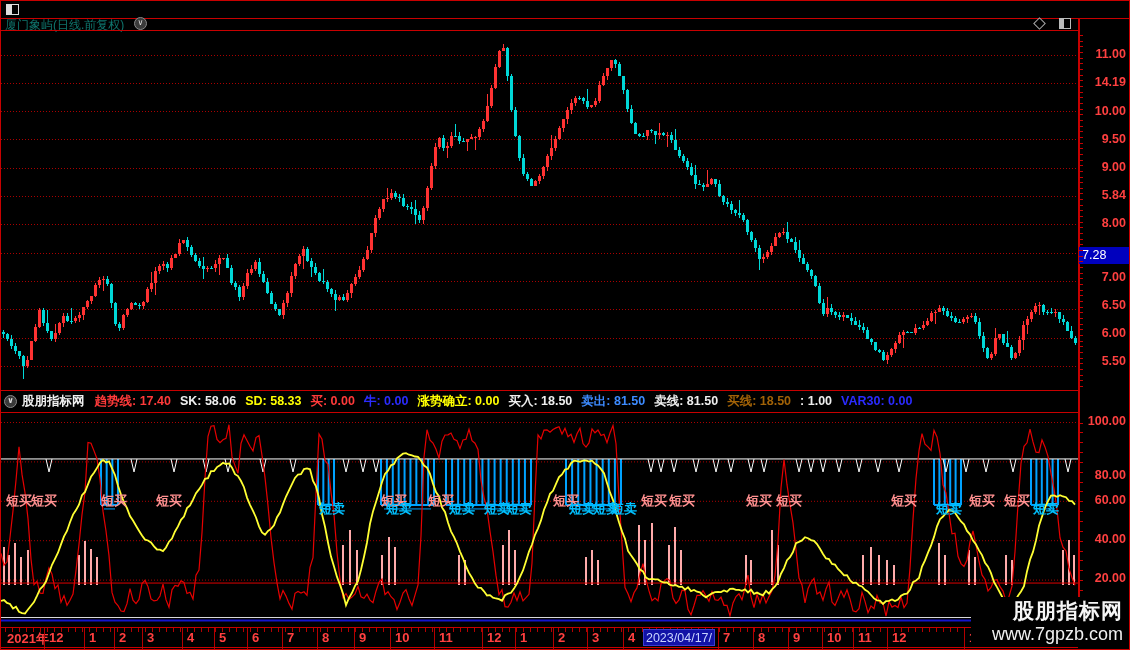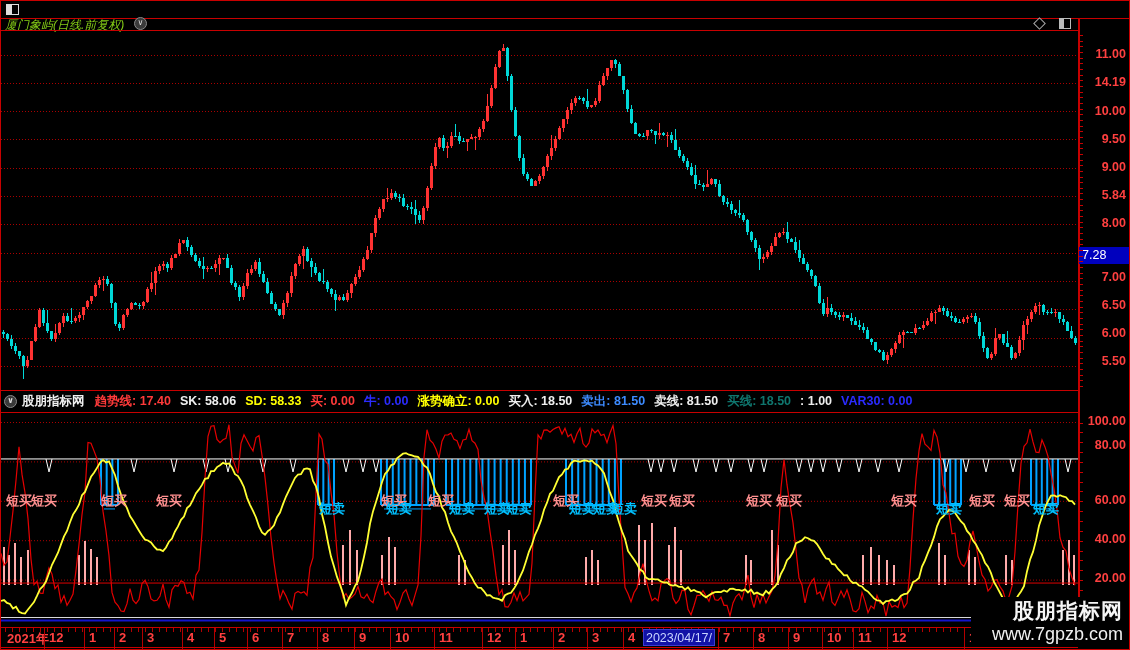--- a/index.html
+++ b/index.html
@@ -12,21 +12,21 @@
   #menubar{position:absolute;left:0;top:0;width:1130px;height:17px;display:flex;align-items:center;}
   #menu-left{display:flex;align-items:center;height:17px;}
   .mitem{color:#e6e6e6;font-size:12px;line-height:17px;margin-right:17px;white-space:nowrap;cursor:default;}
   .mitem.active{color:#00e0e0;}
   #menu-right{position:absolute;right:1px;top:0;display:flex;height:17px;}
   .rmitem{color:#e6e6e6;font-size:12px;line-height:16px;padding:0 8px;border-left:1px solid #b40000;white-space:nowrap;}
   #win-icon{width:11px;height:9px;border:1px solid #ddd;margin:0 9px 0 5px;position:relative;}
   #win-icon::after{content:"";position:absolute;left:0;top:0;width:5px;height:9px;background:#ddd;}
   
   #titlebar{position:absolute;left:0;top:18px;width:1130px;height:12px;}
-  #title-text{position:absolute;left:4px;top:-2px;color:#84cc16;font-size:12px;white-space:nowrap;font-style:italic;}
+  #title-text{position:absolute;left:4px;top:-2px;color:#0f766e;font-size:12px;white-space:nowrap;}
   .circle-chevron{position:absolute;width:11px;height:11px;border-radius:50%;background:#3a3a3a;border:1px solid #8a8a8a;color:#ddd;font-size:8px;line-height:10px;text-align:center;}
   #title-chevron{left:133px;top:-2px;}
   #diamond-icon{position:absolute;left:1034px;top:0px;width:7px;height:7px;border:1px solid #aaa;transform:rotate(45deg);}
   #panes-icon{position:absolute;left:1058px;top:-1px;width:10px;height:9px;border:1px solid #bbb;}
   #panes-icon::after{content:"";position:absolute;left:0;top:0;width:4px;height:9px;background:#bbb;}
   
   #candle-wrap{position:absolute;left:0;top:30px;width:1077px;height:358px;}
   #ind-wrap{position:absolute;left:0;top:412px;width:1077px;height:214px;}
   svg{display:block;}
   
@@ -634,21 +634,21 @@
     <span id="site-name">股朋指标网</span>
   <span class="fld" style="color: rgb(255, 58, 58);">趋势线: 17.40</span>
       <span class="fld" style="color: rgb(238, 238, 238);">SK: 58.06</span>
       <span class="fld" style="color: rgb(255, 255, 0);">SD: 58.33</span>
       <span class="fld" style="color: rgb(255, 58, 58);">买: 0.00</span>
       <span class="fld" style="color: rgb(43, 43, 255);">牛: 0.00</span>
       <span class="fld" style="color: rgb(255, 255, 0);">涨势确立: 0.00</span>
       <span class="fld" style="color: rgb(238, 238, 238);">买入: 18.50</span>
       <span class="fld" style="color: rgb(61, 139, 255);">卖出: 81.50</span>
       <span class="fld" style="color: rgb(238, 238, 238);">卖线: 81.50</span>
-      <span class="fld" style="color: #0f766e;">买线: 18.50</span>
+      <span class="fld" style="color: #a16207;">买线: 18.50</span>
       <span class="fld" style="color: rgb(238, 238, 238);">: 1.00</span>
       <span class="fld" style="color: rgb(43, 43, 255);">VAR30: 0.00</span>
     </div>
   <div class="hline" style="top:411px;width:1077px;"></div>
 
   <div id="ind-wrap">
     <svg id="ind-svg" width="1077" height="214">
         <line x1="0" y1="9.5" x2="1077" y2="9.5" stroke="#aa0000" stroke-width="1" stroke-dasharray="1 2"></line>
         <line x1="0" y1="48.89999999999998" x2="1077" y2="48.89999999999998" stroke="#aa0000" stroke-width="1" stroke-dasharray="1 2"></line>
         <line x1="0" y1="88.30000000000001" x2="1077" y2="88.30000000000001" stroke="#aa0000" stroke-width="1" stroke-dasharray="1 2"></line>
@@ -1074,21 +1074,21 @@
       <div class="axlabel" style="top: 86px;">10.00</div>
       <div class="axlabel" style="top: 114px;">9.50</div>
       <div class="axlabel" style="top: 142px;">9.00</div>
       <div class="axlabel" style="top: 170px;">5.84</div>
       <div class="axlabel" style="top: 198px;">8.00</div>
       <div class="axlabel" style="top: 252px;">7.00</div>
       <div class="axlabel" style="top: 280px;">6.50</div>
       <div class="axlabel" style="top: 308px;">6.00</div>
       <div class="axlabel" style="top: 336px;">5.50</div>
       <div class="axlabel" style="top: 396px;">100.00</div>
-      <div class="axlabel" style="top: 420px;">80.00</div>
+      <div class="axlabel" style="top: 450px;">80.00</div>
       <div class="axlabel" style="top: 475px;">60.00</div>
       <div class="axlabel" style="top: 514px;">40.00</div>
       <div class="axlabel" style="top: 553px;">20.00</div>
       <div class="tick" style="top: 17px;"></div>
       <div class="tick" style="top: 22.66px;"></div>
       <div class="tick" style="top: 28.32px;"></div>
       <div class="tick" style="top: 33.98px;"></div>
       <div class="tick" style="top: 39.64px;"></div>
       <div class="tick" style="top: 45.3px;"></div>
       <div class="tick" style="top: 50.96px;"></div>

